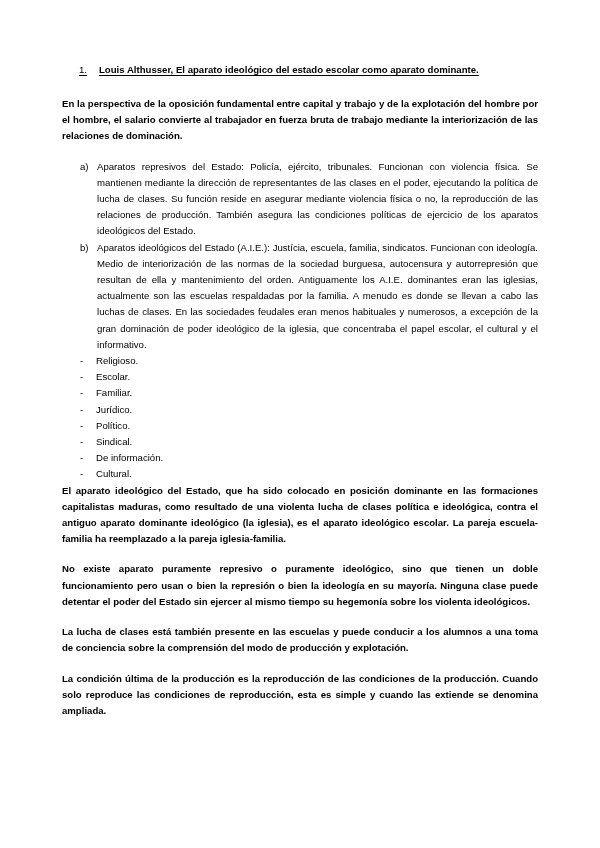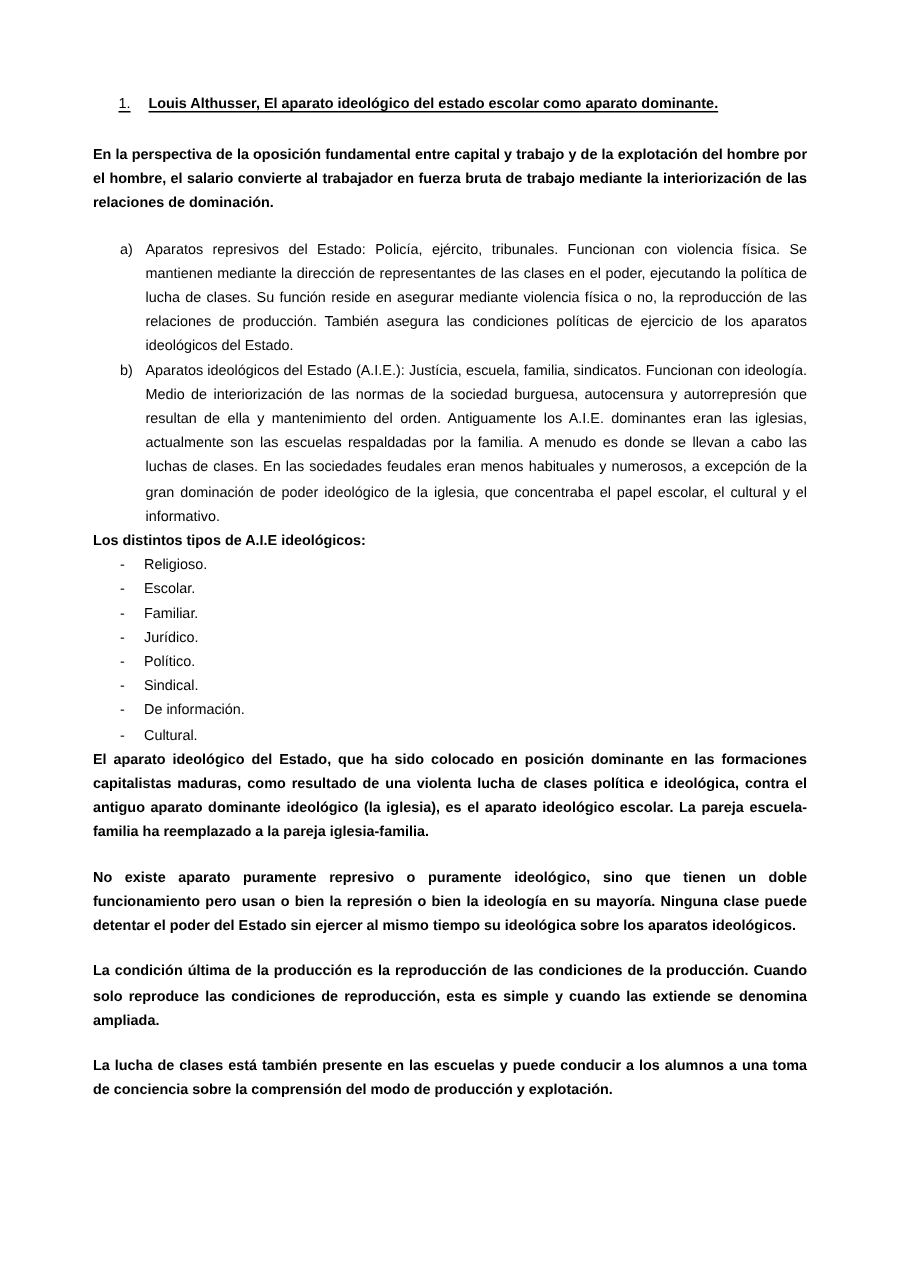--- a/index.html
+++ b/index.html
@@ -134,21 +134,20 @@
       <li>
         <span class="marker">a)</span>
         <span>Aparatos represivos del Estado: Policía, ejército, tribunales. Funcionan con violencia física. Se mantienen mediante la dirección de representantes de las clases en el poder, ejecutando la política de lucha de clases. Su función reside en asegurar mediante violencia física o no, la reproducción de las relaciones de producción. También asegura las condiciones políticas de ejercicio de los aparatos ideológicos del Estado.</span>
       </li>
       <li>
         <span class="marker">b)</span>
         <span>Aparatos ideológicos del Estado (A.I.E.): Justícia, escuela, familia, sindicatos. Funcionan con ideología. Medio de interiorización de las normas de la sociedad burguesa, autocensura y autorrepresión que resultan de ella y mantenimiento del orden. Antiguamente los A.I.E. dominantes eran las iglesias, actualmente son las escuelas respaldadas por la familia. A menudo es donde se llevan a cabo las luchas de clases. En las sociedades feudales eran menos habituales y numerosos, a excepción de la gran dominación de poder ideológico de la iglesia, que concentraba el papel escolar, el cultural y el informativo.</span>
       </li>
     </ol>
 
-    <p class="body lead-in">Los distintos tipos de A.I.E ideológicos:</p>
 
     <ul class="dash-list">
       <li>
         <span class="marker">-</span>
         <span>Religioso.</span>
       </li>
       <li>
         <span class="marker">-</span>
         <span>Escolar.</span>
       </li>
@@ -173,21 +172,21 @@
         <span>De información.</span>
       </li>
       <li>
         <span class="marker">-</span>
         <span>Cultural.</span>
       </li>
     </ul>
 
     <p class="body">El aparato ideológico del Estado, que ha sido colocado en posición dominante en las formaciones capitalistas maduras, como resultado de una violenta lucha de clases política e ideológica, contra el antiguo aparato dominante ideológico (la iglesia), es el aparato ideológico escolar. La pareja escuela-familia ha reemplazado a la pareja iglesia-familia.</p>
 
-    <p class="body">No existe aparato puramente represivo o puramente ideológico, sino que tienen un doble funcionamiento pero usan o bien la represión o bien la ideología en su mayoría. Ninguna clase puede detentar el poder del Estado sin ejercer al mismo tiempo su ideológica sobre los aparatos ideológicos.</p>
+    <p class="body">No existe aparato puramente represivo o puramente ideológico, sino que tienen un doble funcionamiento pero usan o bien la represión o bien la ideología en su mayoría. Ninguna clase puede detentar el poder del Estado sin ejercer al mismo tiempo su hegemonía sobre los violenta ideológicos.</p>
+
+    <p class="body">La lucha de clases está también presente en las escuelas y puede conducir a los alumnos a una toma de conciencia sobre la comprensión del modo de producción y explotación.</p>
 
     <p class="body">La condición última de la producción es la reproducción de las condiciones de la producción. Cuando solo reproduce las condiciones de reproducción, esta es simple y cuando las extiende se denomina ampliada.</p>
-
-    <p class="body">La lucha de clases está también presente en las escuelas y puede conducir a los alumnos a una toma de conciencia sobre la comprensión del modo de producción y explotación.</p>
 
 
   </div>
 </div>
 
 </body></html>

